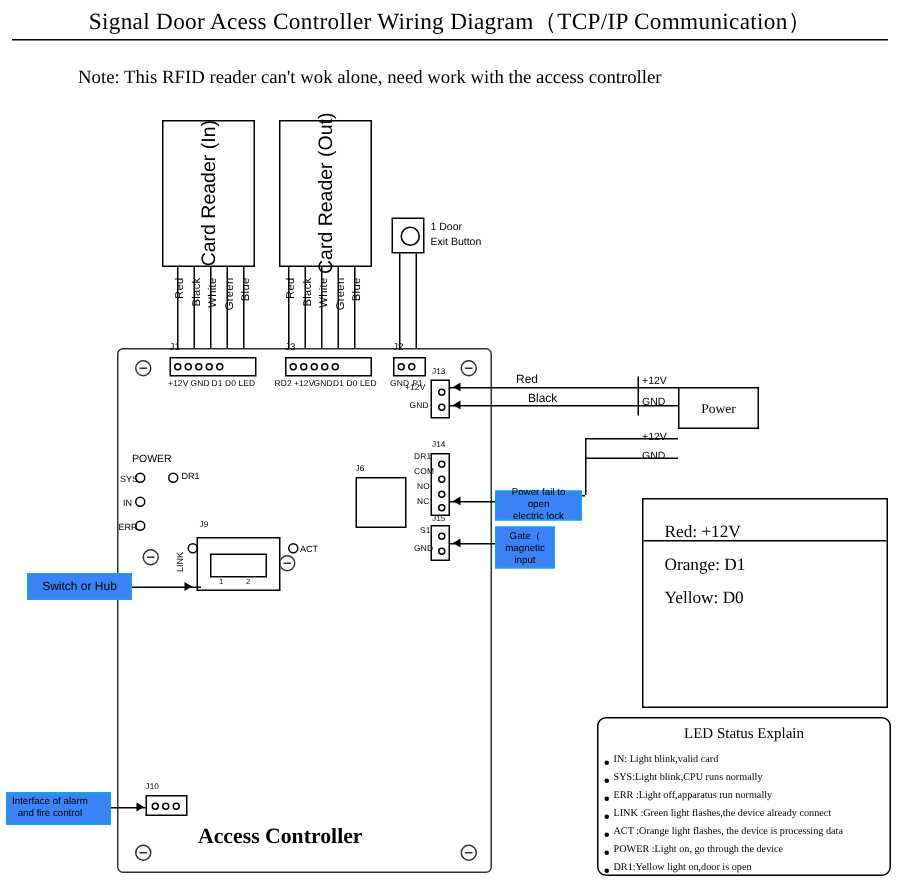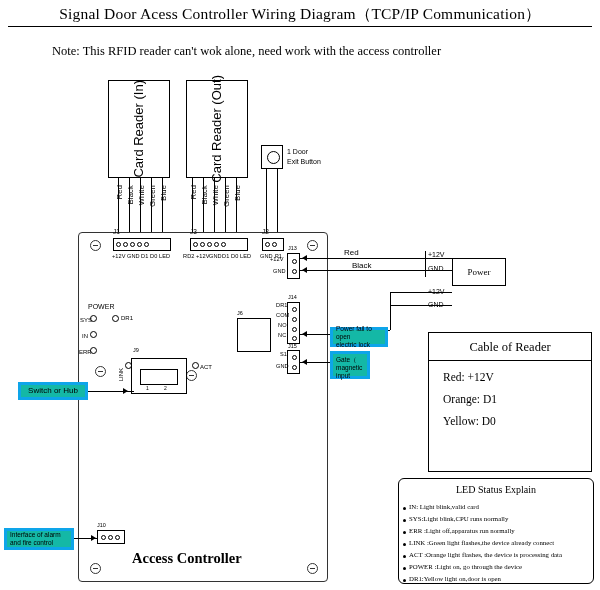--- a/index.html
+++ b/index.html
@@ -158,26 +158,27 @@
   }
   .led-item::before {
     content: "";
     position: absolute;
     left: 4px; top: 3.5px;
     width: 3px; height: 3px;
     background: #000;
     border-radius: 50%;
   }
   .callout {
-    border: 3px solid #0ea5e9;
-    background: #14b8a6;
+    border: 1px solid #0ea5e9;
+    background: #3b82f6;
     box-sizing: border-box;
     font-size: 6.5px;
     line-height: 1.25;
     padding: 2px 3px;
+    text-align: center;
   }
   .callout-lg {
     font-size: 8px;
     line-height: 1.2;
   }
   .power-box {
     border: 1px solid #000;
     box-sizing: border-box;
     background: #fff;
     display: flex;
@@ -423,21 +424,20 @@
   <span style="white-space:pre-line;">Gate（
 magnetic
 input</span>
 </div>
 <div class="abs hline" style="left:300px; top:362px; width:30px;"></div>
 <div class="abs" style="left:303px; top:362px;">
   <span class="arrow-left" style="position:absolute;"></span>
 </div>
 
 <div class="abs infobox" style="left:428px; top:332px; width:164px; height:140px;">
-  <h4 class="cable-title">Cable of Reader</h4>
   <div class="abs hline" style="left:0; top:27px; width:162px;"></div>
   <div class="cable-item" style="margin-top:16px;">Red: +12V</div>
   <div class="cable-item" style="margin-top:10px;">Orange: D1</div>
   <div class="cable-item" style="margin-top:10px;">Yellow: D0</div>
 </div>
 
 <div class="abs infobox" style="left:398px; top:478px; width:196px; height:106px; border-radius:6px;">
   <h4 class="led-title">LED Status Explain</h4>
   <div class="led-item" style="margin-top:8px;">IN: Light blink,valid card</div>
   <div class="led-item" style="margin-top:5px;">SYS:Light blink,CPU runs normally</div>

